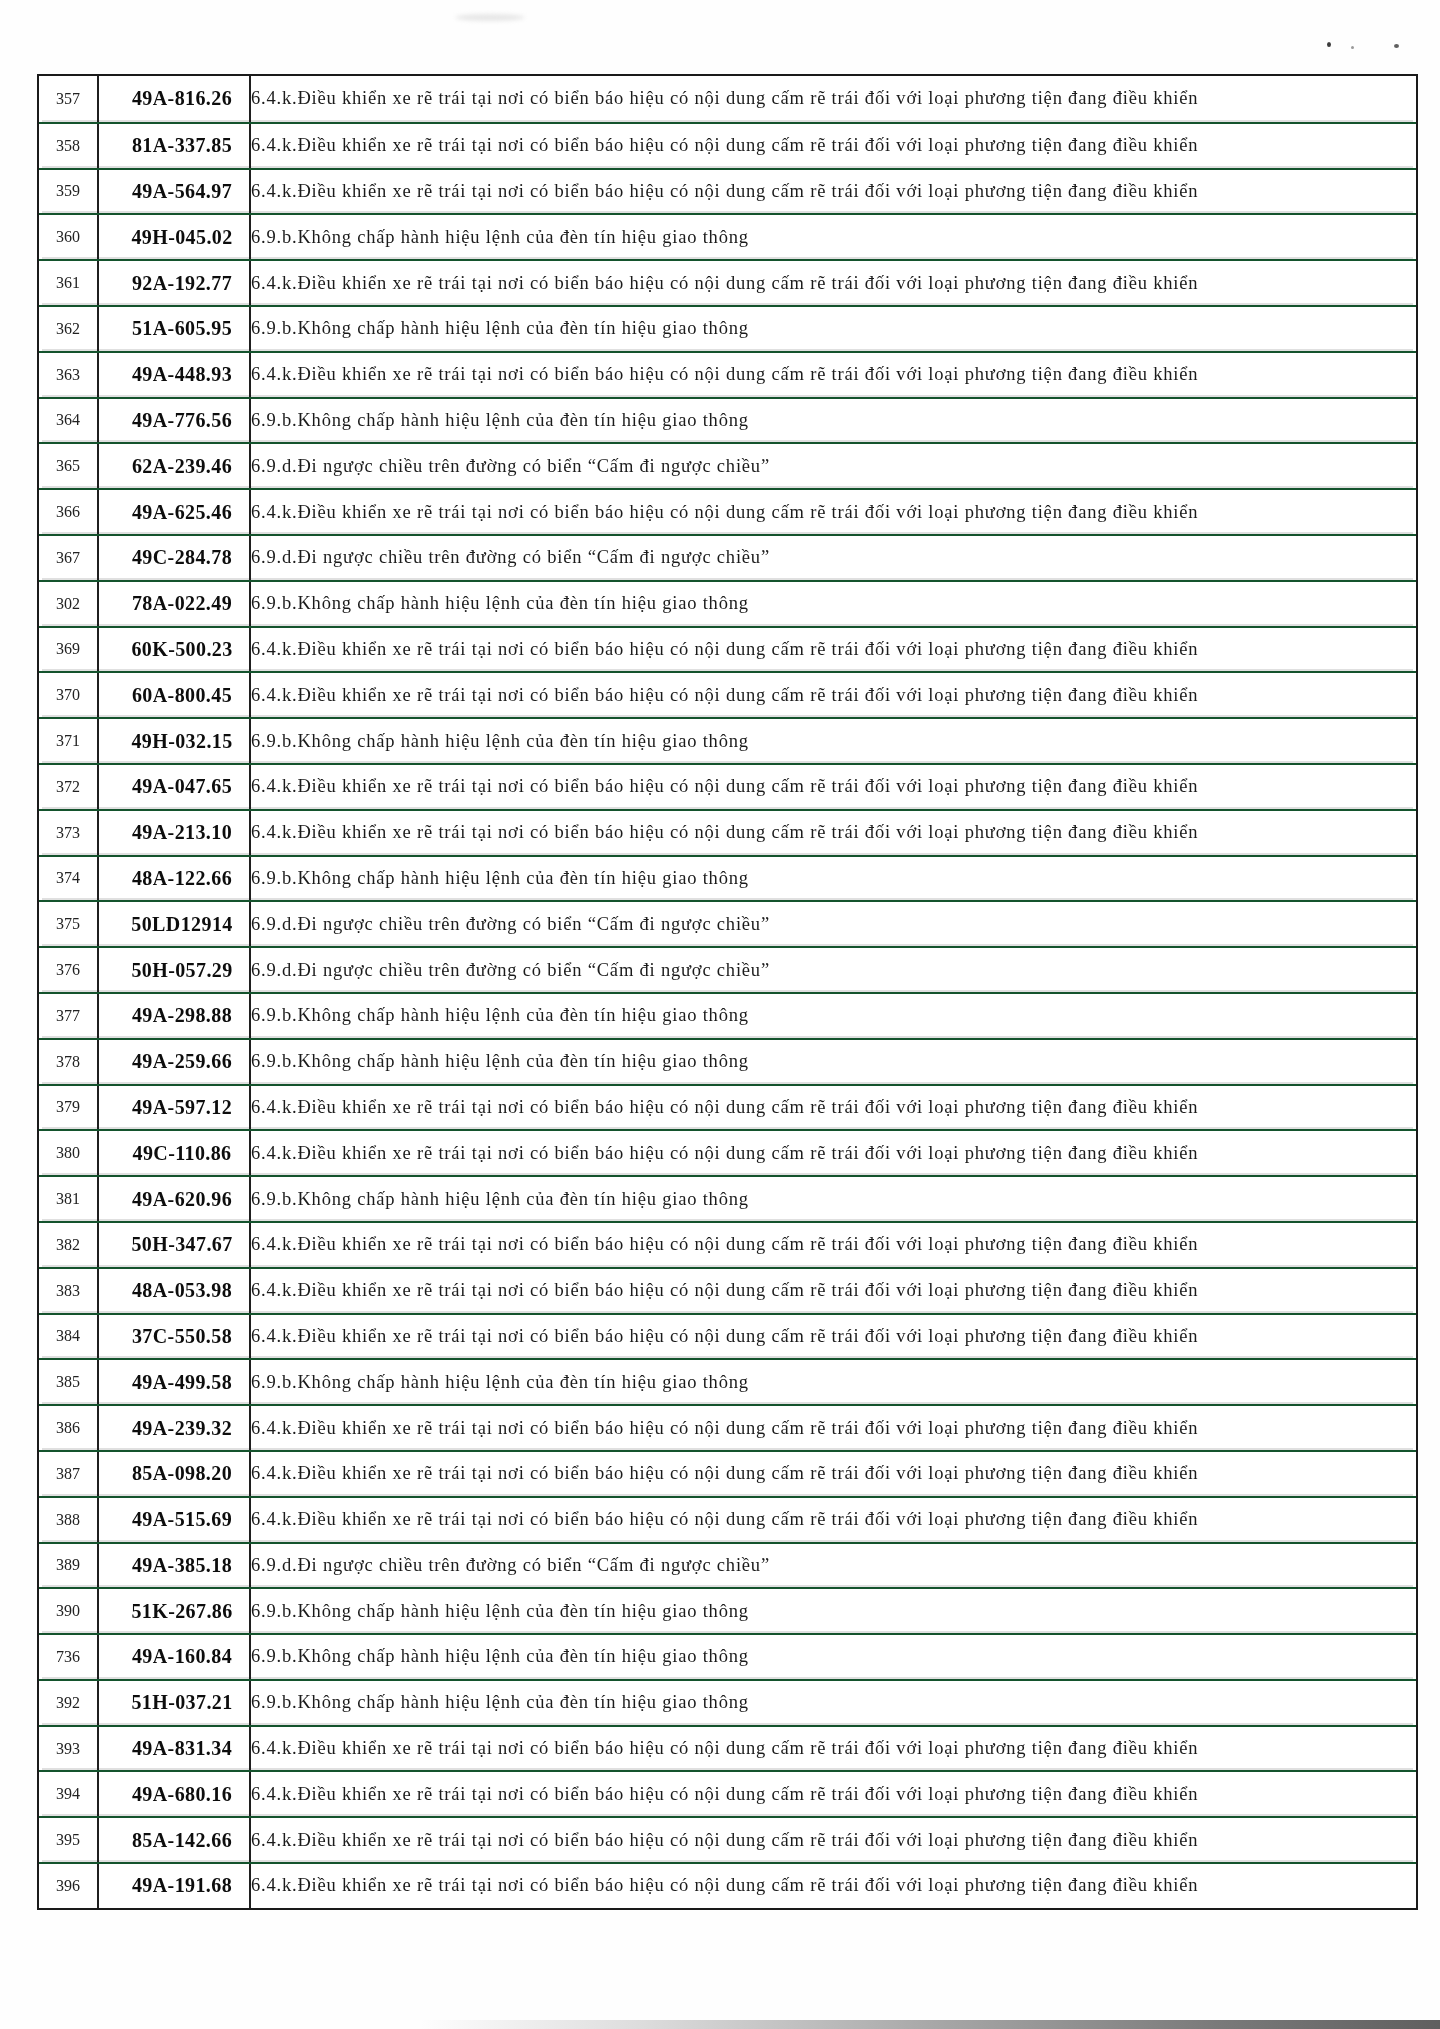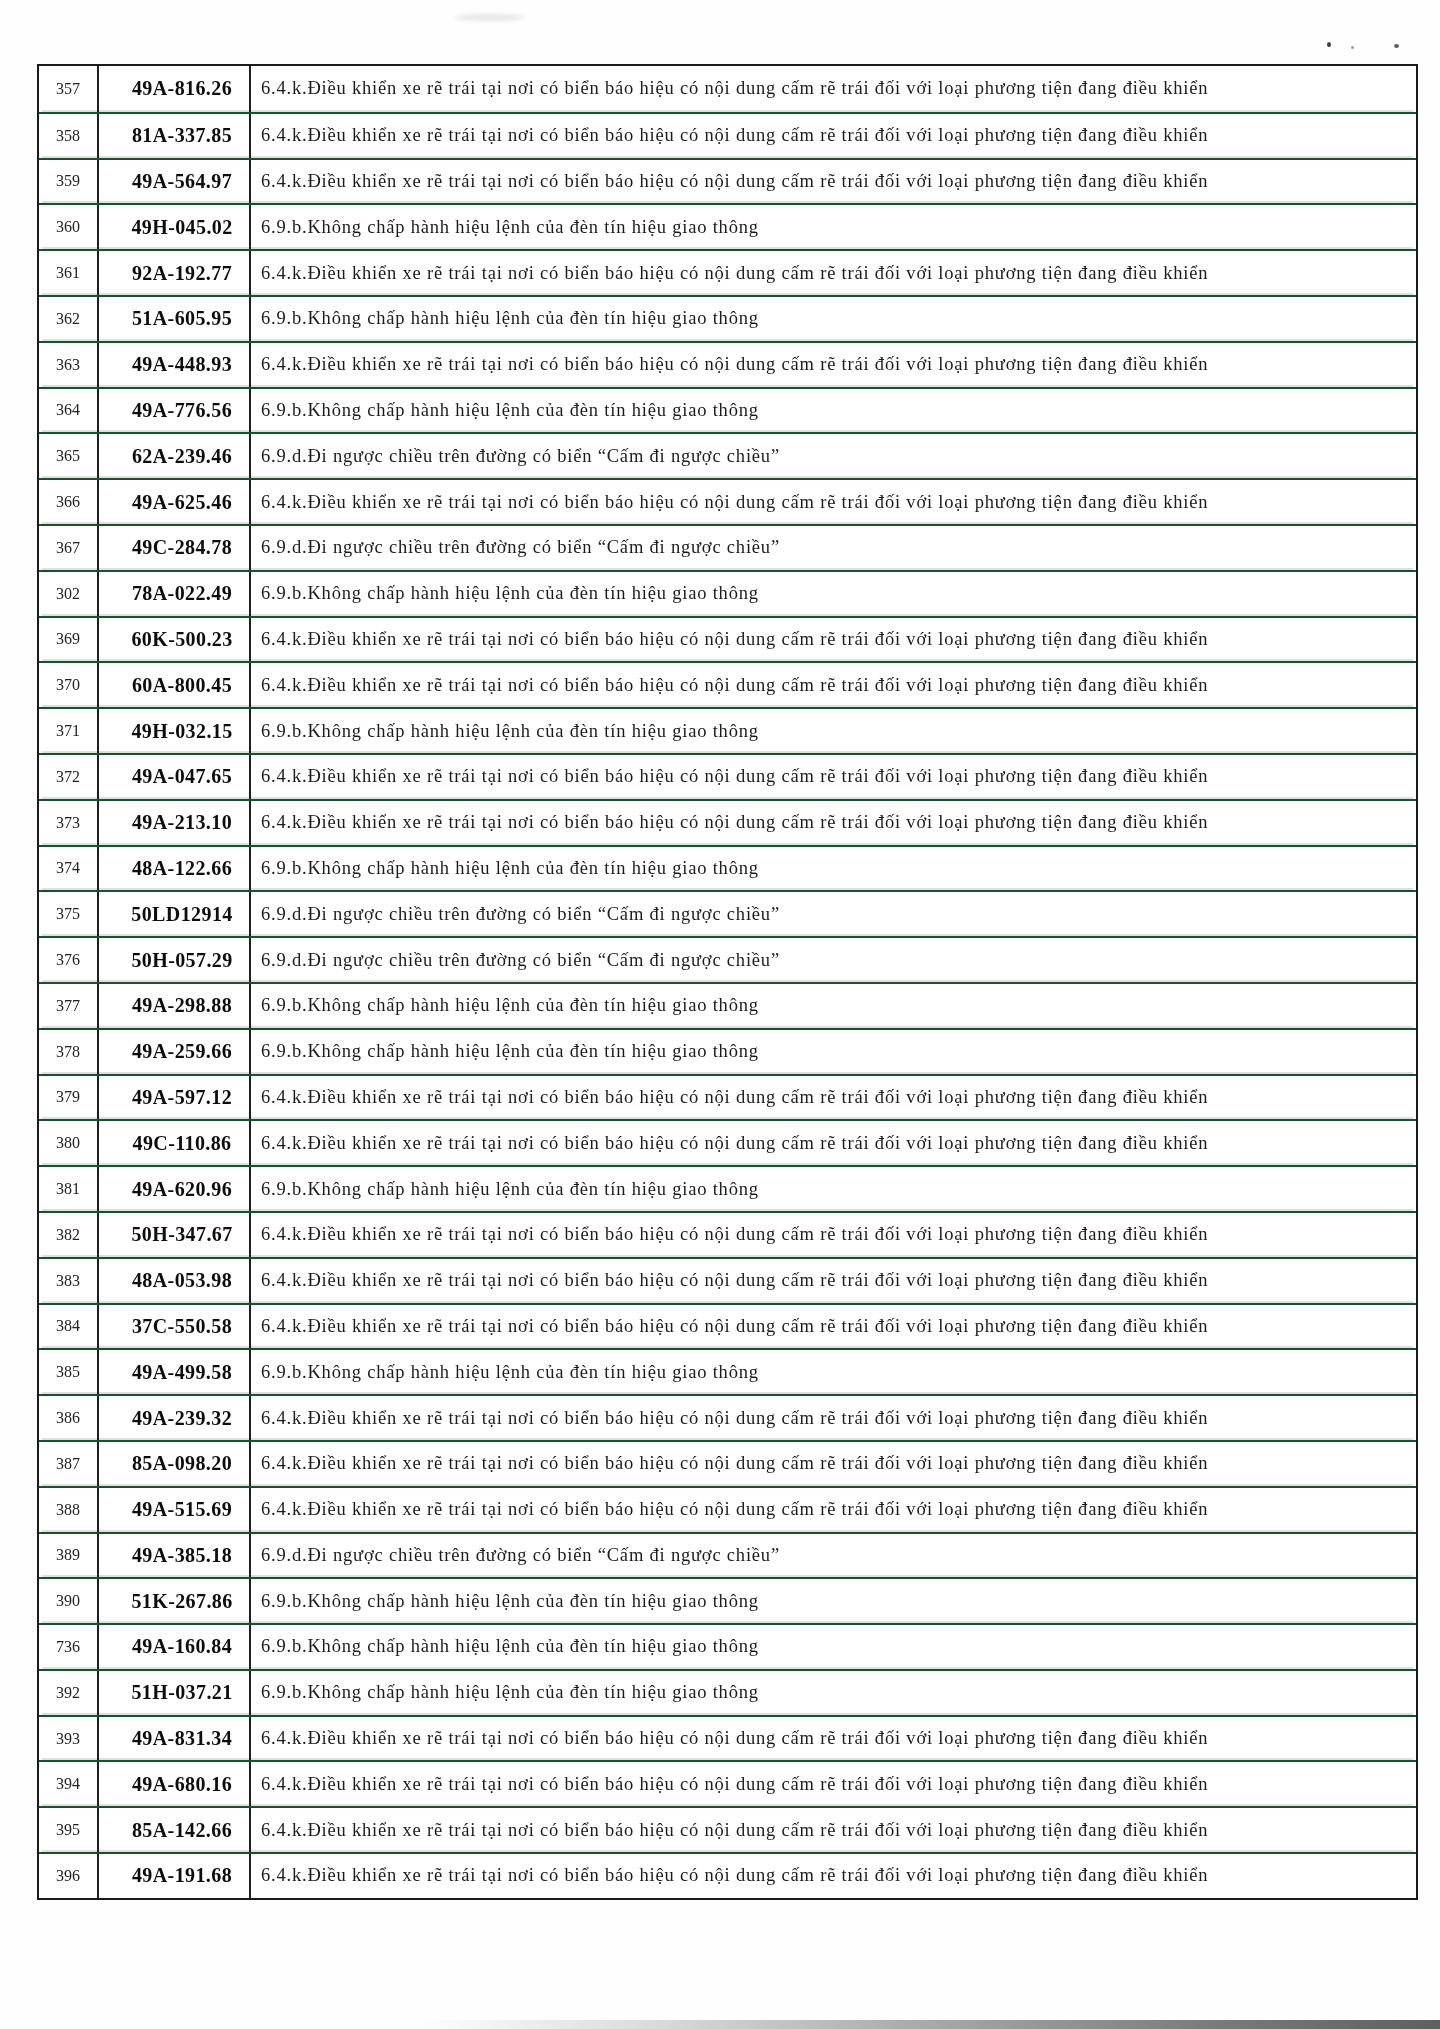--- a/index.html
+++ b/index.html
@@ -28,21 +28,21 @@
   
   .speck { position: absolute; border-radius: 50%; }
   .speck-1 { left: 1327px; top: 42px; width: 4px; height: 5px; background: #3c3c3c; }
   .speck-2 { left: 1351px; top: 46px; width: 3px; height: 3px; background: #9a9a9a; }
   .speck-3 { left: 1394px; top: 44px; width: 5px; height: 4px; background: #5f5f5f; }
 
   
   .vtable {
     position: absolute;
     left: 37px;
-    top: 64px;
+    top: 74px;
     width: 1381px;
     border: 2px solid #1a1a1a;
     box-sizing: border-box;
     background: #fff;
   }
   .t-row {
     display: flex;
     align-items: stretch;
     height: 45.8px;
     box-sizing: border-box;
@@ -73,21 +73,21 @@
     justify-content: center;
     border-right: 2px solid #1f1f1f;
     font-size: 20px;
     font-weight: 700;
     letter-spacing: 0.4px;
     color: #0d0d0d;
     margin-left: 16px;
   }
   .cell-violation {
     flex: 1;
-    padding-left: 10px;
+    padding-left: 0;
     font-size: 18.5px;
     letter-spacing: 0.8px;
     white-space: nowrap;
     color: #1b1b1b;
   }
   
   .bottom-bar {
     position: absolute;
     left: 420px;
     right: 0;

